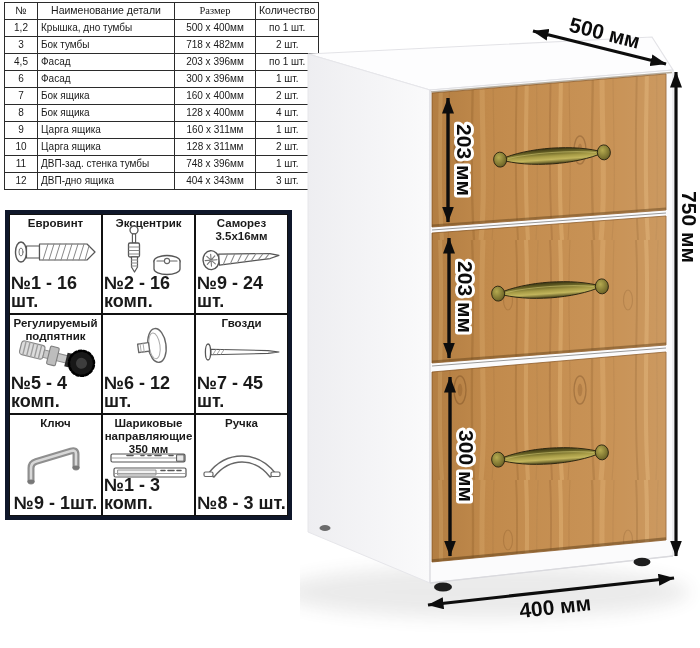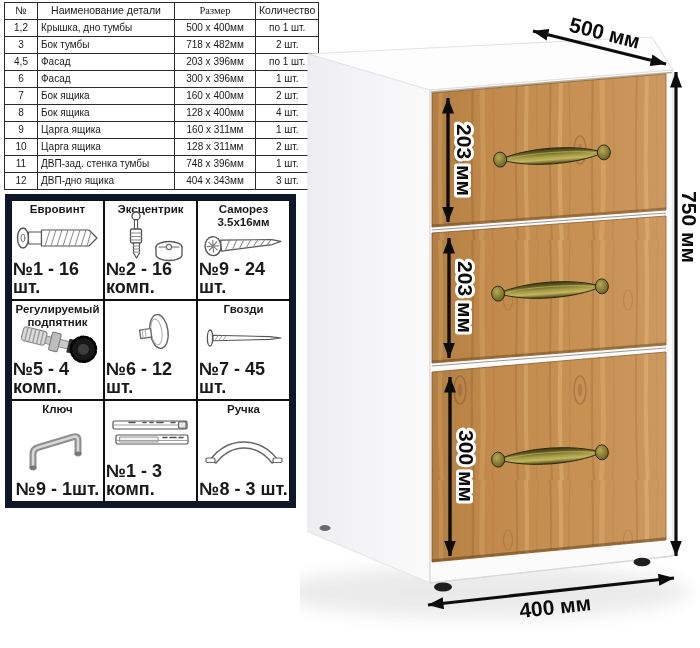--- a/index.html
+++ b/index.html
@@ -11,23 +11,23 @@
   .parts-table th,.parts-table td{border:1px solid #2b2b2b;padding:0 3px;height:16px;line-height:1.05;white-space:nowrap;}
   .parts-table th{font-weight:400;font-size:10.5px;text-align:center;}
   .parts-table td{font-size:10px;text-align:center;}
   .parts-table td.c1{text-align:left;}
   .col-num{width:26px;}
   .col-name{width:130px;}
   .col-size{width:74px;font-family:Liberation Serif, serif;}
   .col-qty{width:48px;margin-left:30px;}
 
   
-  .hw-grid{position:absolute;left:5px;top:194px;width:279px;display:grid;
+  .hw-grid{position:absolute;left:5px;top:210px;width:279px;display:grid;
            grid-template-columns:1fr 1fr 1fr;grid-template-rows:100px 100px 102px;
-           border:6px solid #0f172a;background:#fff;}
+           border:4px solid #0f172a;background:#fff;}
   .hw-cell{border:1px solid #111;display:flex;flex-direction:column;align-items:center;
            justify-content:space-between;padding:2px 1px 2px 1px;overflow:hidden;}
   .hw-title{font-weight:700;font-size:11.5px;line-height:1.12;text-align:center;}
   .hw-icon{flex:1;display:flex;align-items:center;justify-content:center;min-height:0;}
   .hw-count{font-weight:700;font-size:18px;line-height:1;padding-bottom:1px;}
 
   
   .cabinet-wrap{position:absolute;left:300px;top:0;width:400px;height:648px;}
   .dim-text{font-family:"Liberation Sans",sans-serif;font-weight:700;font-size:21px;fill:#0b0b0b;}
   .dim-halo{paint-order:stroke;stroke:#ffffff;stroke-width:6px;stroke-linejoin:round;}
@@ -213,20 +213,21 @@
           <path d="M17,44 L17,31 Q17,26 22,24.5 L57,14 Q62,12.5 62,17 L62,30" fill="none" stroke="#8f8f8f" stroke-width="7"></path>
           <path d="M17,44 L17,31 Q17,26 22,24.5 L57,14 Q62,12.5 62,17 L62,30" fill="none" stroke="#d8d8d8" stroke-width="2.6"></path>
           <ellipse cx="17" cy="44.5" rx="3.6" ry="2" fill="#777"></ellipse>
           <ellipse cx="62" cy="30.5" rx="3.6" ry="2" fill="#777"></ellipse>
         </svg>
       </div>
       <div class="hw-count">№9 - 1шт.</div>
     </div>
 
     <div class="hw-cell">
+      <div class="hw-title">Шариковые направляющие 350 мм</div>
       <div class="hw-icon">
         <svg width="84" height="34" viewBox="0 0 84 34" class="ico">
           <rect x="4" y="5" width="74" height="8" rx="1.5" fill="#fff" stroke="#555" stroke-width="1.2"></rect>
           <path d="M4,9 h74" stroke="#999" stroke-width="0.9"></path>
           <path d="M20,6.5 h6 M34,6.5 h3 M41,6.5 h3 M48,6.5 h6 M62,6.5 h4" stroke="#555" stroke-width="1.6"></path>
           <rect x="70" y="5.8" width="7" height="6.4" fill="#e8e8e8" stroke="#555" stroke-width="1"></rect>
           <rect x="7" y="19" width="72" height="9" rx="1.5" fill="#fff" stroke="#555" stroke-width="1.2"></rect>
           <rect x="11" y="21" width="38" height="5" fill="#f2f2f2" stroke="#888" stroke-width="0.9"></rect>
           <path d="M54,21.5 h4 M61,21.5 h6 M70,21.5 h4" stroke="#555" stroke-width="1.6"></path>
           <path d="M7,24.5 h72" stroke="#999" stroke-width="0.9"></path>

